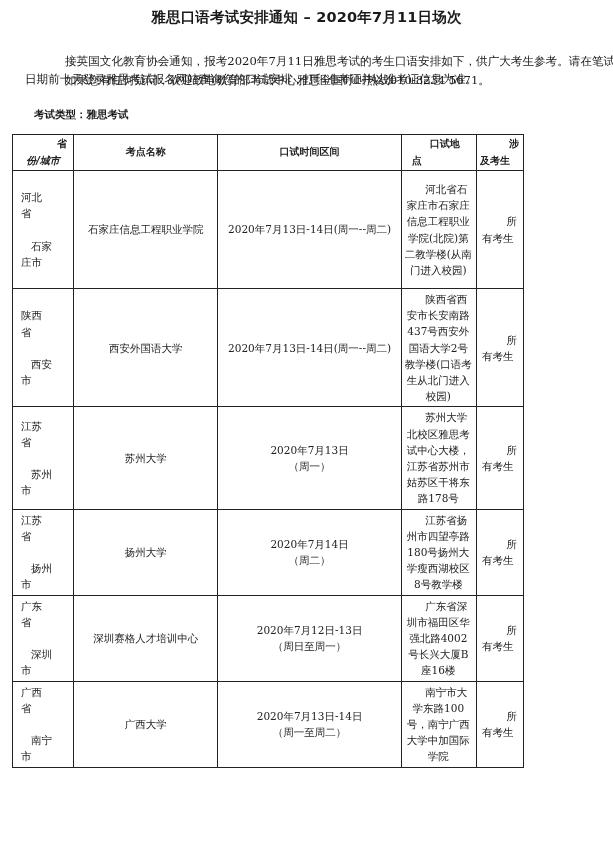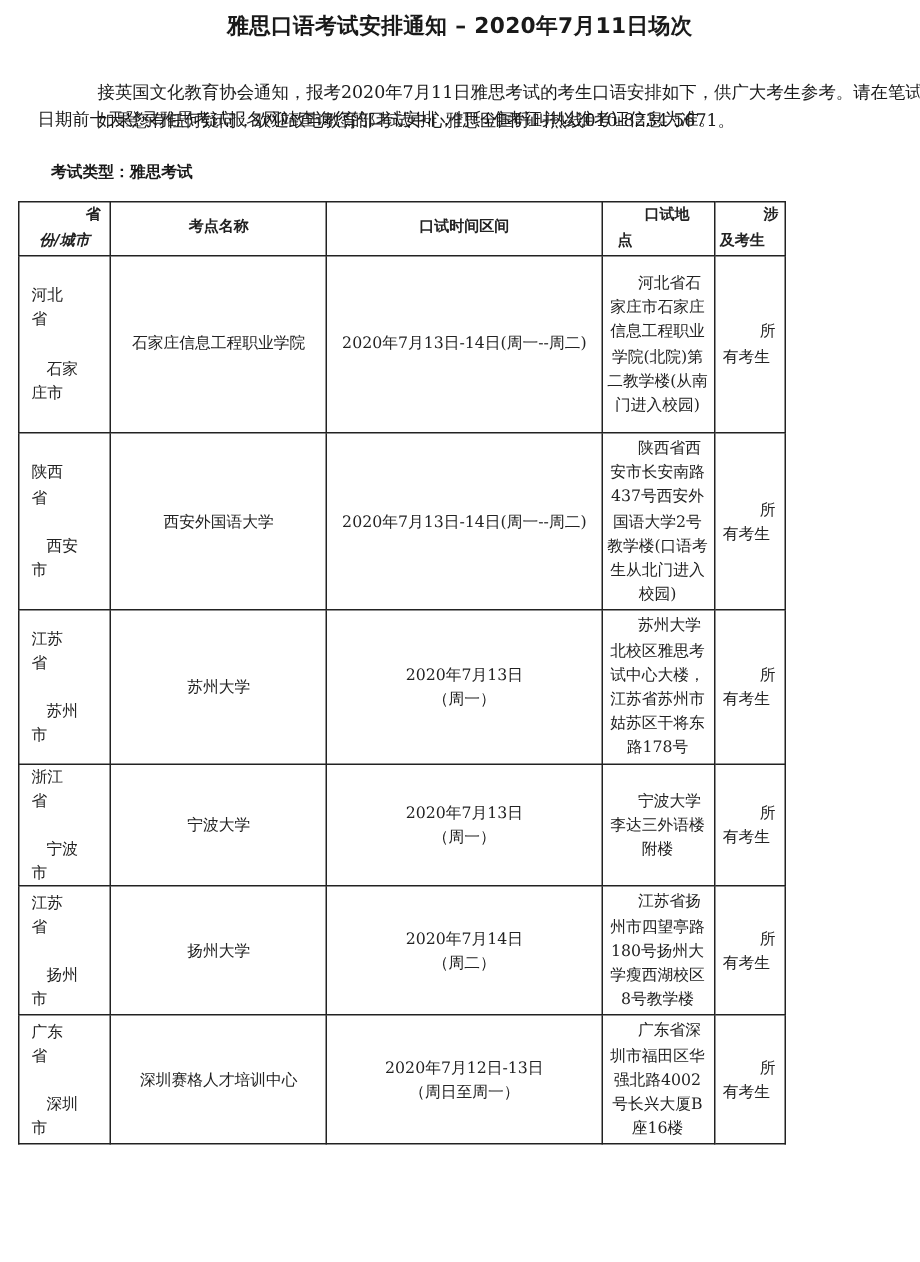--- a/index.html
+++ b/index.html
@@ -123,38 +123,20 @@
       <div>2020年7月13日</div>
       <div>（周一）</div>
     </td>
     <td class="addr"><span class="first"></span><span>苏州大学北校区雅思考试中心大楼，江苏省苏州市姑苏区干将东路178号</span></td>
     <td class="who">
       <span>所</span>
       <span class="l2">有考生</span>
     </td>
   </tr>
 
-  <tr style="height: 63px;">
-    <td class="prov">
-      <span>浙江</span>
-      <span>省</span>
-      <span class="ind">宁波</span>
-      <span>市</span>
-    </td>
-    <td class="center">宁波大学</td>
-    <td class="center">
-      <div>2020年7月13日</div>
-      <div>（周一）</div>
-    </td>
-    <td class="addr"><span class="first"></span><span>宁波大学李达三外语楼附楼</span></td>
-    <td class="who">
-      <span>所</span>
-      <span class="l2">有考生</span>
-    </td>
-  </tr>
 
   <tr style="height: 86px;">
     <td class="prov">
       <span>江苏</span>
       <span>省</span>
       <span class="ind">扬州</span>
       <span>市</span>
     </td>
     <td class="center">扬州大学</td>
     <td class="center">
@@ -180,14 +162,32 @@
       <div>2020年7月12日-13日</div>
       <div>（周日至周一）</div>
     </td>
     <td class="addr"><span class="first"></span><span>广东省深圳市福田区华强北路4002号长兴大厦B座16楼</span></td>
     <td class="who">
       <span>所</span>
       <span class="l2">有考生</span>
     </td>
   </tr>
 
+  <tr style="height: 84px;">
+    <td class="prov">
+      <span>广西</span>
+      <span>省</span>
+      <span class="ind">南宁</span>
+      <span>市</span>
+    </td>
+    <td class="center">广西大学</td>
+    <td class="center">
+      <div>2020年7月13日-14日</div>
+      <div>（周一至周二）</div>
+    </td>
+    <td class="addr"><span class="first"></span><span>南宁市大学东路100号，南宁广西大学中加国际学院</span></td>
+    <td class="who">
+      <span>所</span>
+      <span class="l2">有考生</span>
+    </td>
+  </tr>
 </tbody>
 </table>
 
 </body></html>

